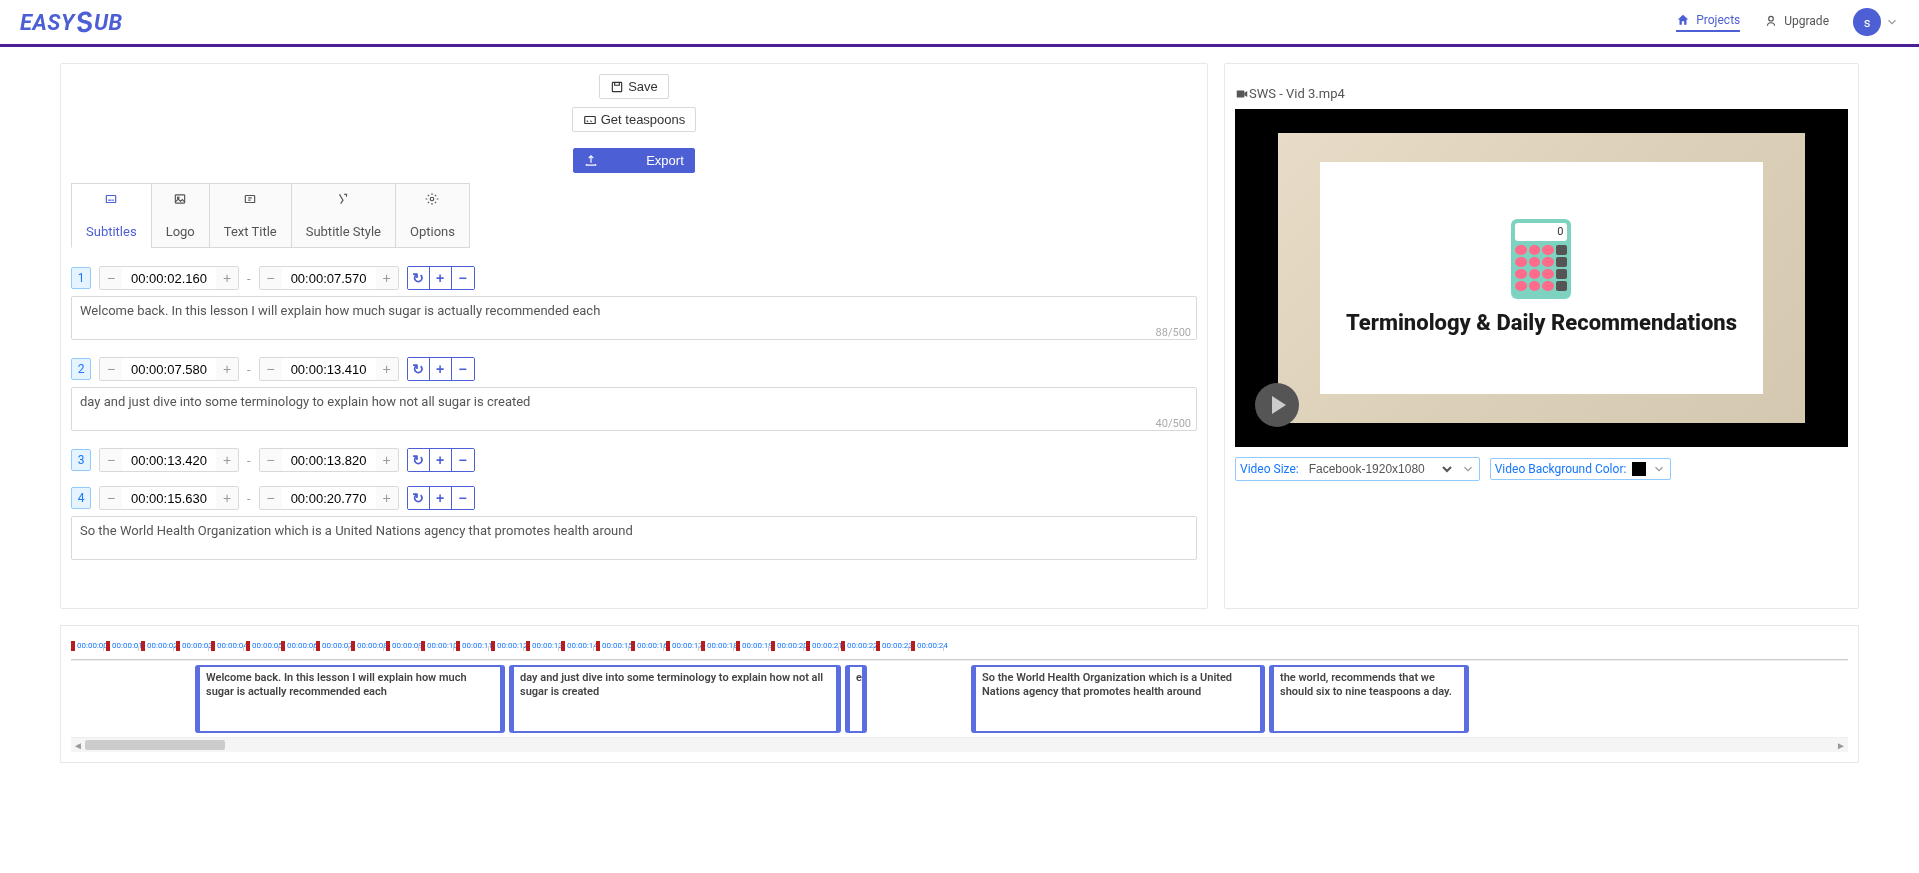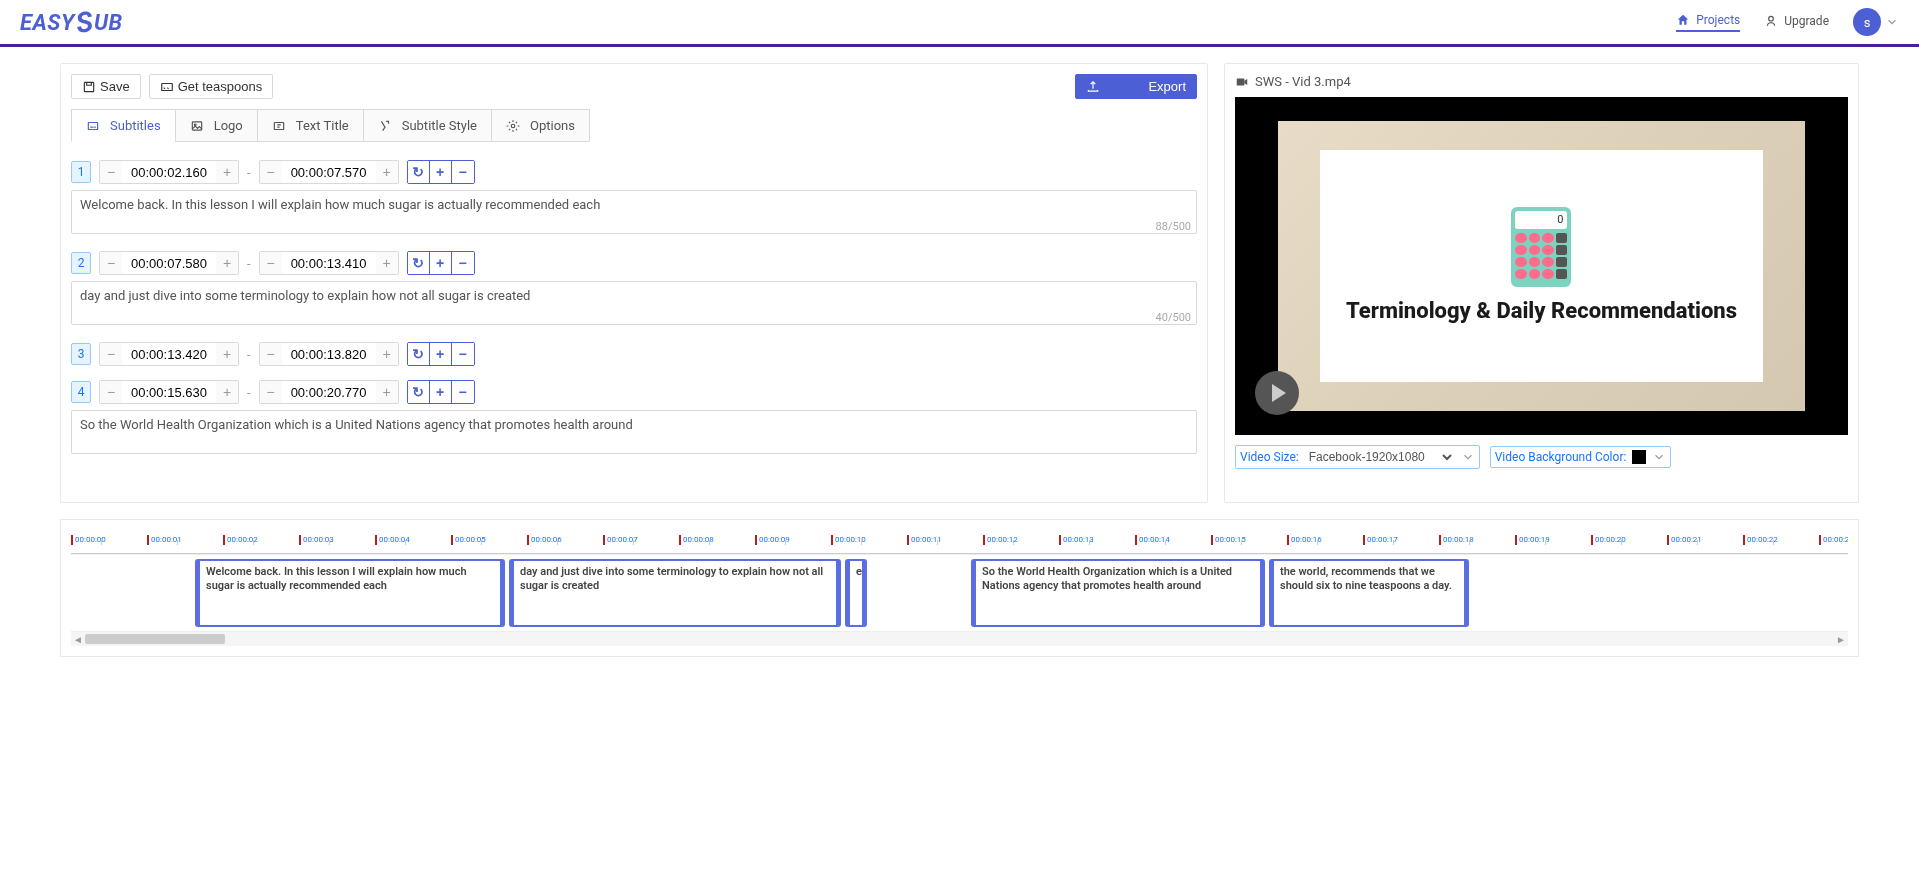--- a/index.html
+++ b/index.html
@@ -14,48 +14,48 @@
 .header-link.active { color: #4c5fd5; border-bottom: 2px solid #4c5fd5; }
 .avatar { width: 28px; height: 28px; background: #4c5fd5; color: #fff; border-radius: 50%; display: flex; align-items: center; justify-content: center; font-size: 13px; }
 .avatar-wrap { display: flex; align-items: center; gap: 4px; }
 
 
 .main { display: flex; gap: 16px; padding: 16px 60px; }
 .left-panel { flex: 1; border: 1px solid #e8e8e8; border-radius: 2px; }
 .right-panel { width: 635px; border: 1px solid #e8e8e8; border-radius: 2px; padding: 10px; }
 
 
-.toolbar { padding: 10px; display: flex; align-items: center; gap: 8px; }
+.toolbar { padding: 10px; display: flex; align-items: center; gap: 8px; flex-direction: column; }
 .btn { border: 1px solid #d9d9d9; background: #fff; padding: 4px 10px; border-radius: 2px; cursor: pointer; display: inline-flex; align-items: center; gap: 4px; font-size: 13px; color: #333; }
 .btn-primary { background: #4c5fd5; border-color: #4c5fd5; color: #fff; gap: 48px; }
 .toolbar-spacer { flex: 1; }
 
 
 .tabs { display: flex; padding: 0 10px; }
-.tab { border: 1px solid #d9d9d9; padding: 8px 14px; background: #fafafa; display: flex; align-items: center; gap: 10px; cursor: pointer; font-size: 13px; color: #555; margin-right: -1px; }
+.tab { border: 1px solid #d9d9d9; padding: 8px 14px; background: #fafafa; display: flex; align-items: center; gap: 18px; cursor: pointer; font-size: 13px; color: #555; margin-right: -1px; flex-direction: column; }
 .tab.active { background: #fff; border-bottom-color: #fff; color: #4c5fd5; }
 
 
 .sub-list { padding: 18px 10px 10px 10px; height: 360px; overflow-y: scroll; }
 .sub-row { margin-bottom: 14px; }
 .sub-controls { display: flex; align-items: center; gap: 8px; margin-bottom: 6px; }
 .sub-num { width: 20px; height: 22px; border: 1px solid #91caff; background: #e6f4ff; color: #1677ff; display: flex; align-items: center; justify-content: center; border-radius: 2px; font-size: 12px; }
 .stepper { display: flex; align-items: center; border: 1px solid #d9d9d9; border-radius: 2px; height: 24px; overflow: hidden; }
 .step-btn { width: 22px; height: 24px; background: #fafafa; border: none; cursor: pointer; color: #999; font-size: 14px; display:flex; align-items:center; justify-content:center; }
 .time-val { width: 94px; text-align: center; border: none; font-size: 13px; height: 36px; outline: none; }
 .dash { color: #999; }
 .icon-group { display: flex; border: 1px solid #4c5fd5; border-radius: 2px; overflow: hidden; }
 .icon-btn { width: 22px; height: 22px; background: #fff; border: none; border-right: 1px solid #4c5fd5; cursor: pointer; color: #4c5fd5; display:flex; align-items:center; justify-content:center; font-size:14px; font-weight:bold; }
 .icon-btn:last-child { border-right: none; }
 .sub-text-wrap { position: relative; }
 .sub-textarea { width: 100%; border: 1px solid #d9d9d9; border-radius: 2px; padding: 6px 8px; font-size: 13px; resize: none; height: 44px; font-family: inherit; color: #555; }
 .char-count { position: absolute; right: 6px; bottom: 4px; font-size: 11px; color: #aaa; }
 
 
-.video-file { display: flex; align-items: center; gap: 6px; color: #555; font-size: 13px; margin-bottom: 8px; }
+.video-file { display: flex; align-items: center; gap: 0; color: #555; font-size: 13px; margin-bottom: 8px; margin-top: 12px; }
 .video-preview { width: 100%; height: 338px; background: #000; position: relative; display: flex; align-items: center; justify-content: center; }
 .video-content { width: 86%; height: 86%; background: linear-gradient(135deg, #e8dcc8 0%, #ddd0b8 50%, #d5c8b0 100%); display: flex; align-items: center; justify-content: center; position: relative; }
 .video-slide { background: #fff; width: 84%; height: 80%; display: flex; flex-direction: column; align-items: center; justify-content: center; gap: 10px; }
 .calc-icon { width: 60px; height: 80px; background: #7dd3c0; border-radius: 6px; padding: 4px; position: relative; }
 .calc-screen { background: #fff; height: 18px; border-radius: 3px; margin-bottom: 4px; text-align: right; padding: 2px 4px; font-size: 11px; color:#333; }
 .calc-row { display: flex; gap: 2px; margin-bottom: 2px; }
 .calc-key { flex: 1; height: 10px; background: #ff6b8a; border-radius: 50%; }
 .calc-key.op { background: #555; border-radius: 2px; }
 .slide-title { font-size: 22px; font-weight: 800; text-align: center; color: #1a1a1a; line-height: 1.3; padding: 0 20px; }
 .play-btn { position: absolute; left: 20px; bottom: 20px; width: 44px; height: 44px; border-radius: 50%; background: #555; display: flex; align-items: center; justify-content: center; color: #fff; cursor: pointer; }
@@ -63,21 +63,21 @@
 
 .video-options { display: flex; gap: 10px; margin-top: 10px; align-items: center; }
 .opt-group { border: 1px solid #91caff; border-radius: 2px; padding: 3px 4px; display: flex; align-items: center; gap: 6px; font-size: 12px; }
 .opt-label { color: #1677ff; }
 .opt-select { border: none; font-size: 12px; color: #555; outline: none; background: transparent; min-width: 150px; }
 .color-swatch { width: 14px; height: 14px; background: #000; }
 
 
 .timeline-panel { margin: 0 60px 16px 60px; border: 1px solid #e8e8e8; padding: 10px; }
 .ruler { height: 24px; border-bottom: 1px solid #ccc; position: relative; overflow: hidden; white-space: nowrap; }
-.tick { display: inline-block; width: 76px; border-left: 2px solid #b91c1c; height: 10px; position: relative; font-size: 8px; color: #1677ff; padding-left: 2px; vertical-align: bottom; }
+.tick { display: inline-block; width: 35px; border-left: 4px solid #b91c1c; height: 10px; position: relative; font-size: 8px; color: #1677ff; padding-left: 2px; vertical-align: bottom; }
 .tick::before { content:""; position:absolute; left:28px; top:5px; height:5px; border-left:1px solid #ccc; }
 .timeline-track { height: 78px; position: relative; border-top: 1px solid #eee; border-bottom: 1px solid #eee; overflow: hidden; }
 .clip { position: absolute; top: 4px; bottom: 4px; border: 2px solid #5b6ee1; border-left-width: 5px; border-right-width: 5px; border-radius: 3px; padding: 4px 6px; font-size: 11px; color: #444; font-weight: 600; line-height: 1.3; background: #fff; overflow: hidden; }
 .timeline-scroll { height: 14px; background: #f5f5f5; position: relative; display: flex; align-items: center; }
 .scroll-arrow { width: 14px; text-align: center; color: #999; font-size: 10px; cursor: pointer; }
 .scroll-thumb { position: absolute; left: 14px; width: 140px; height: 10px; background: #ccc; border-radius: 2px; top: 2px; }
 
 
 .icon-sm { width: 14px; height: 14px; display: inline-block; }
 </style>

